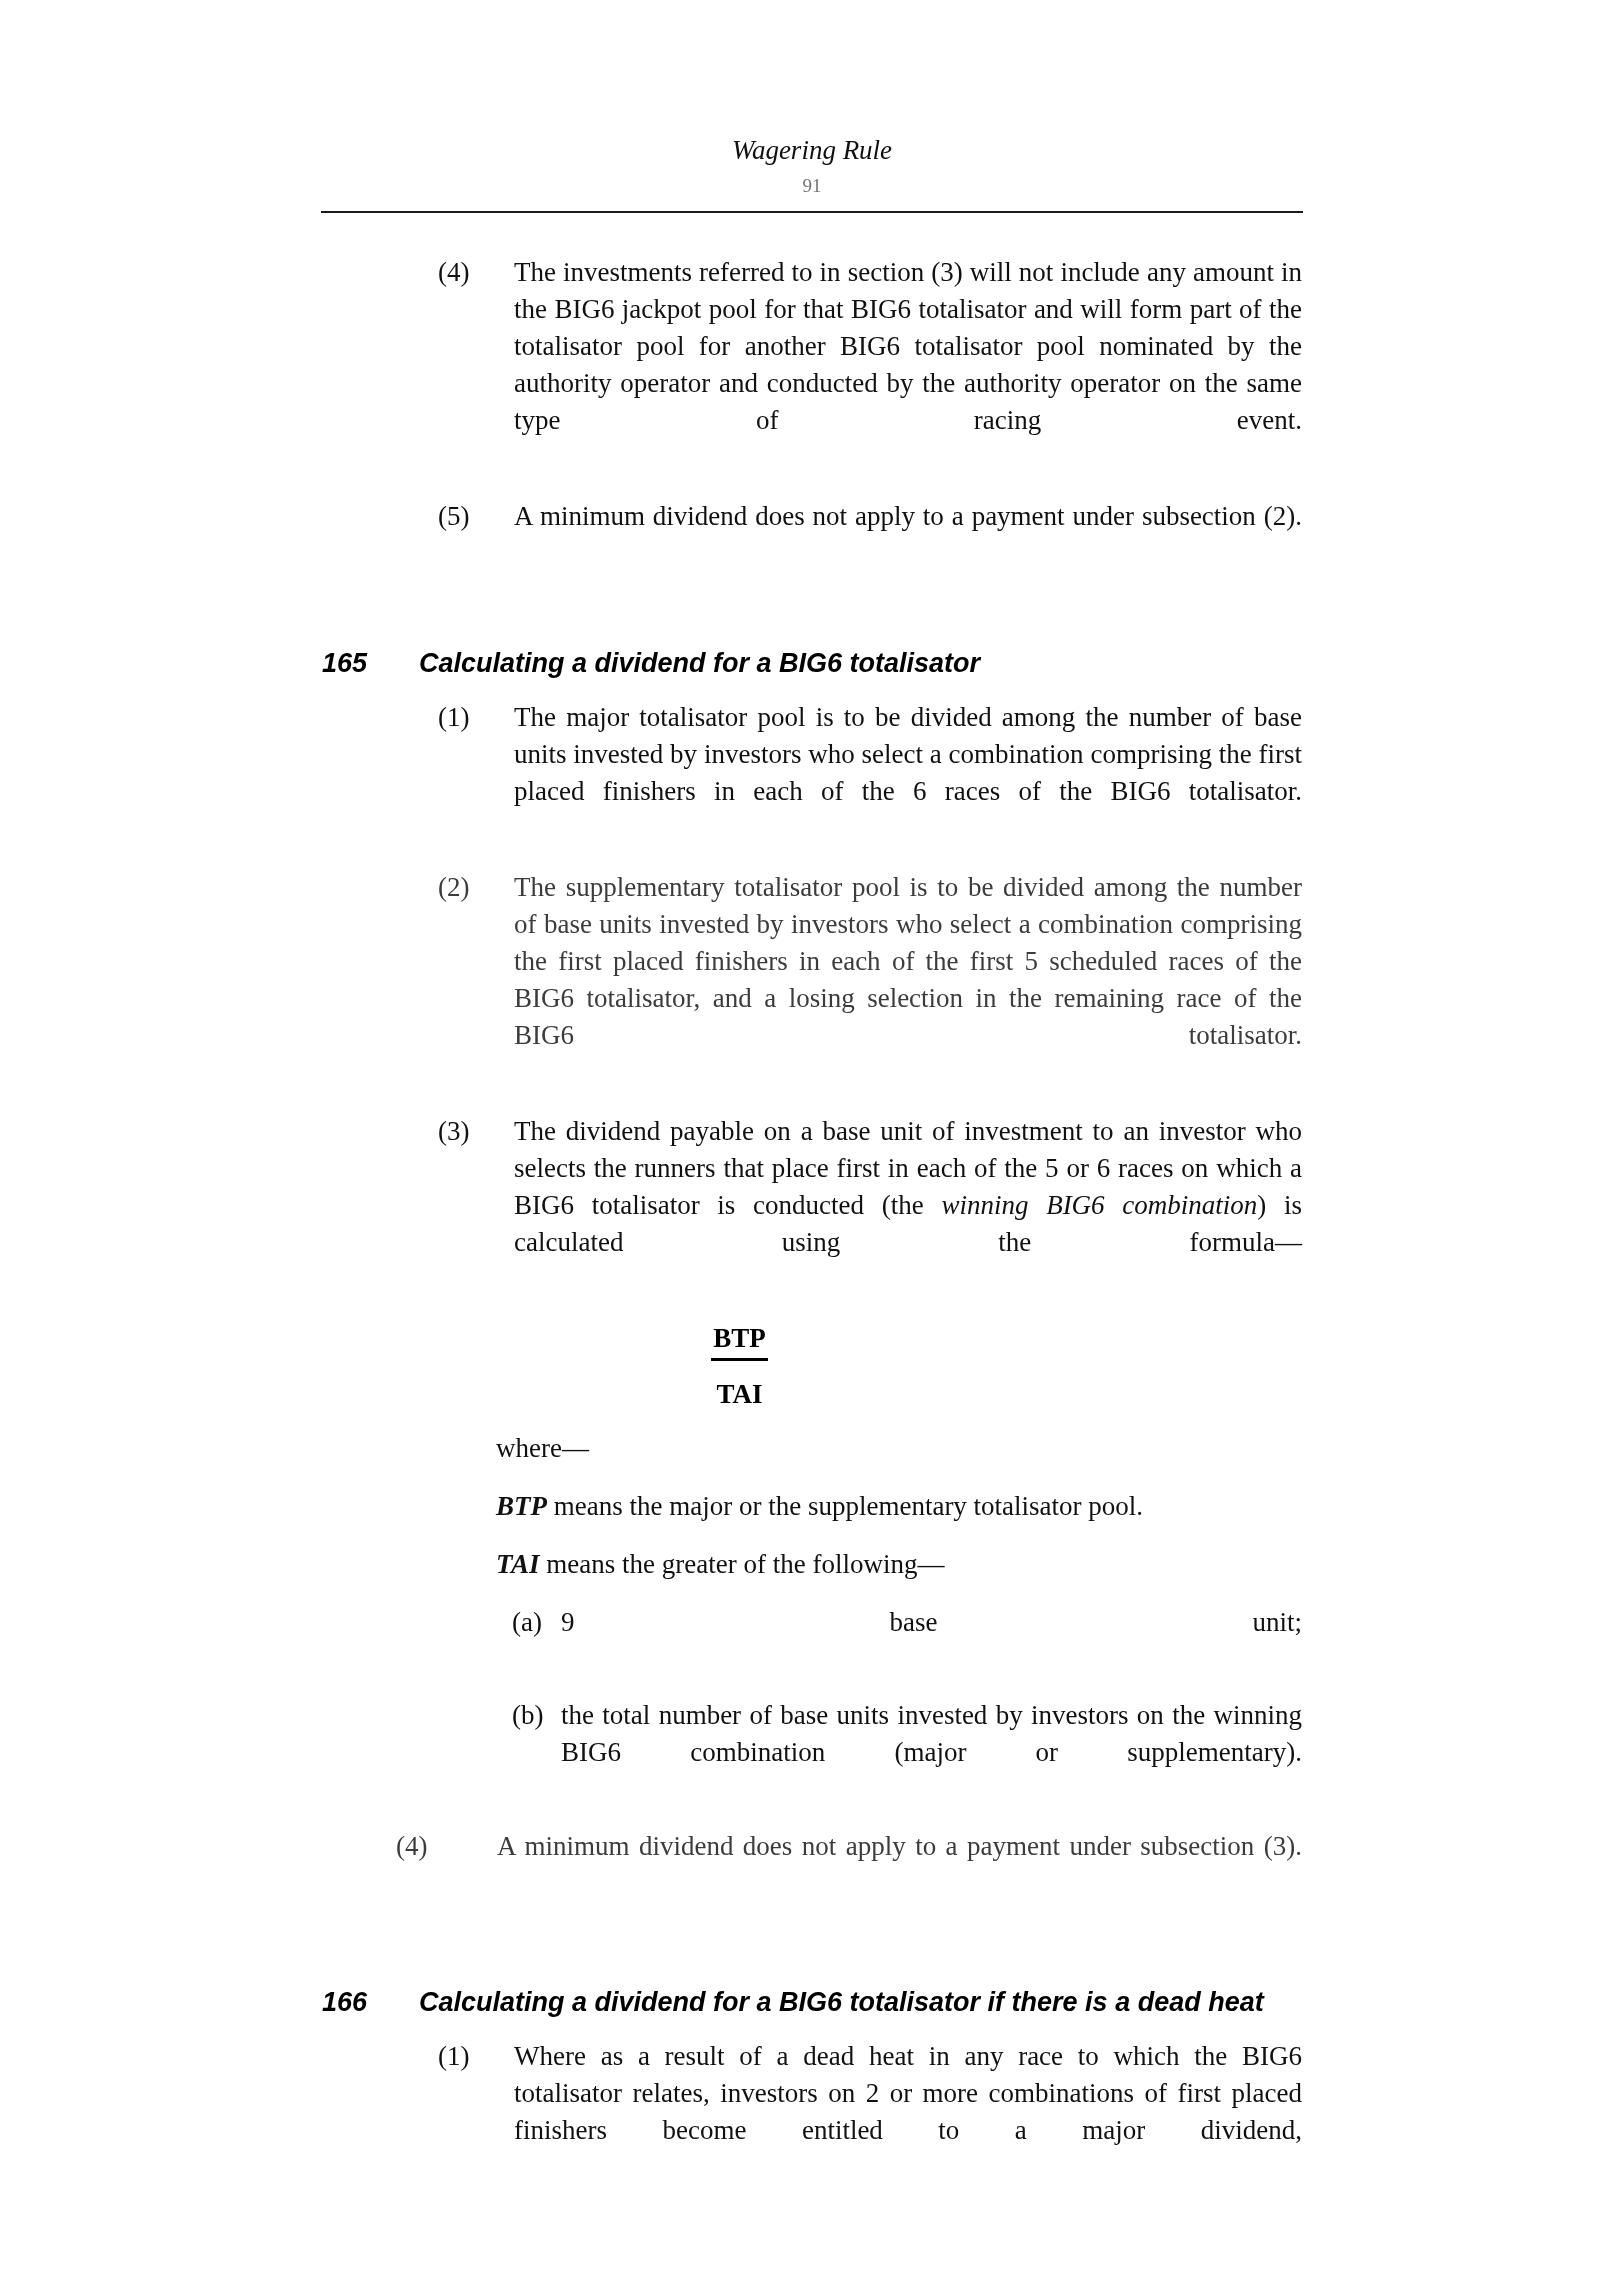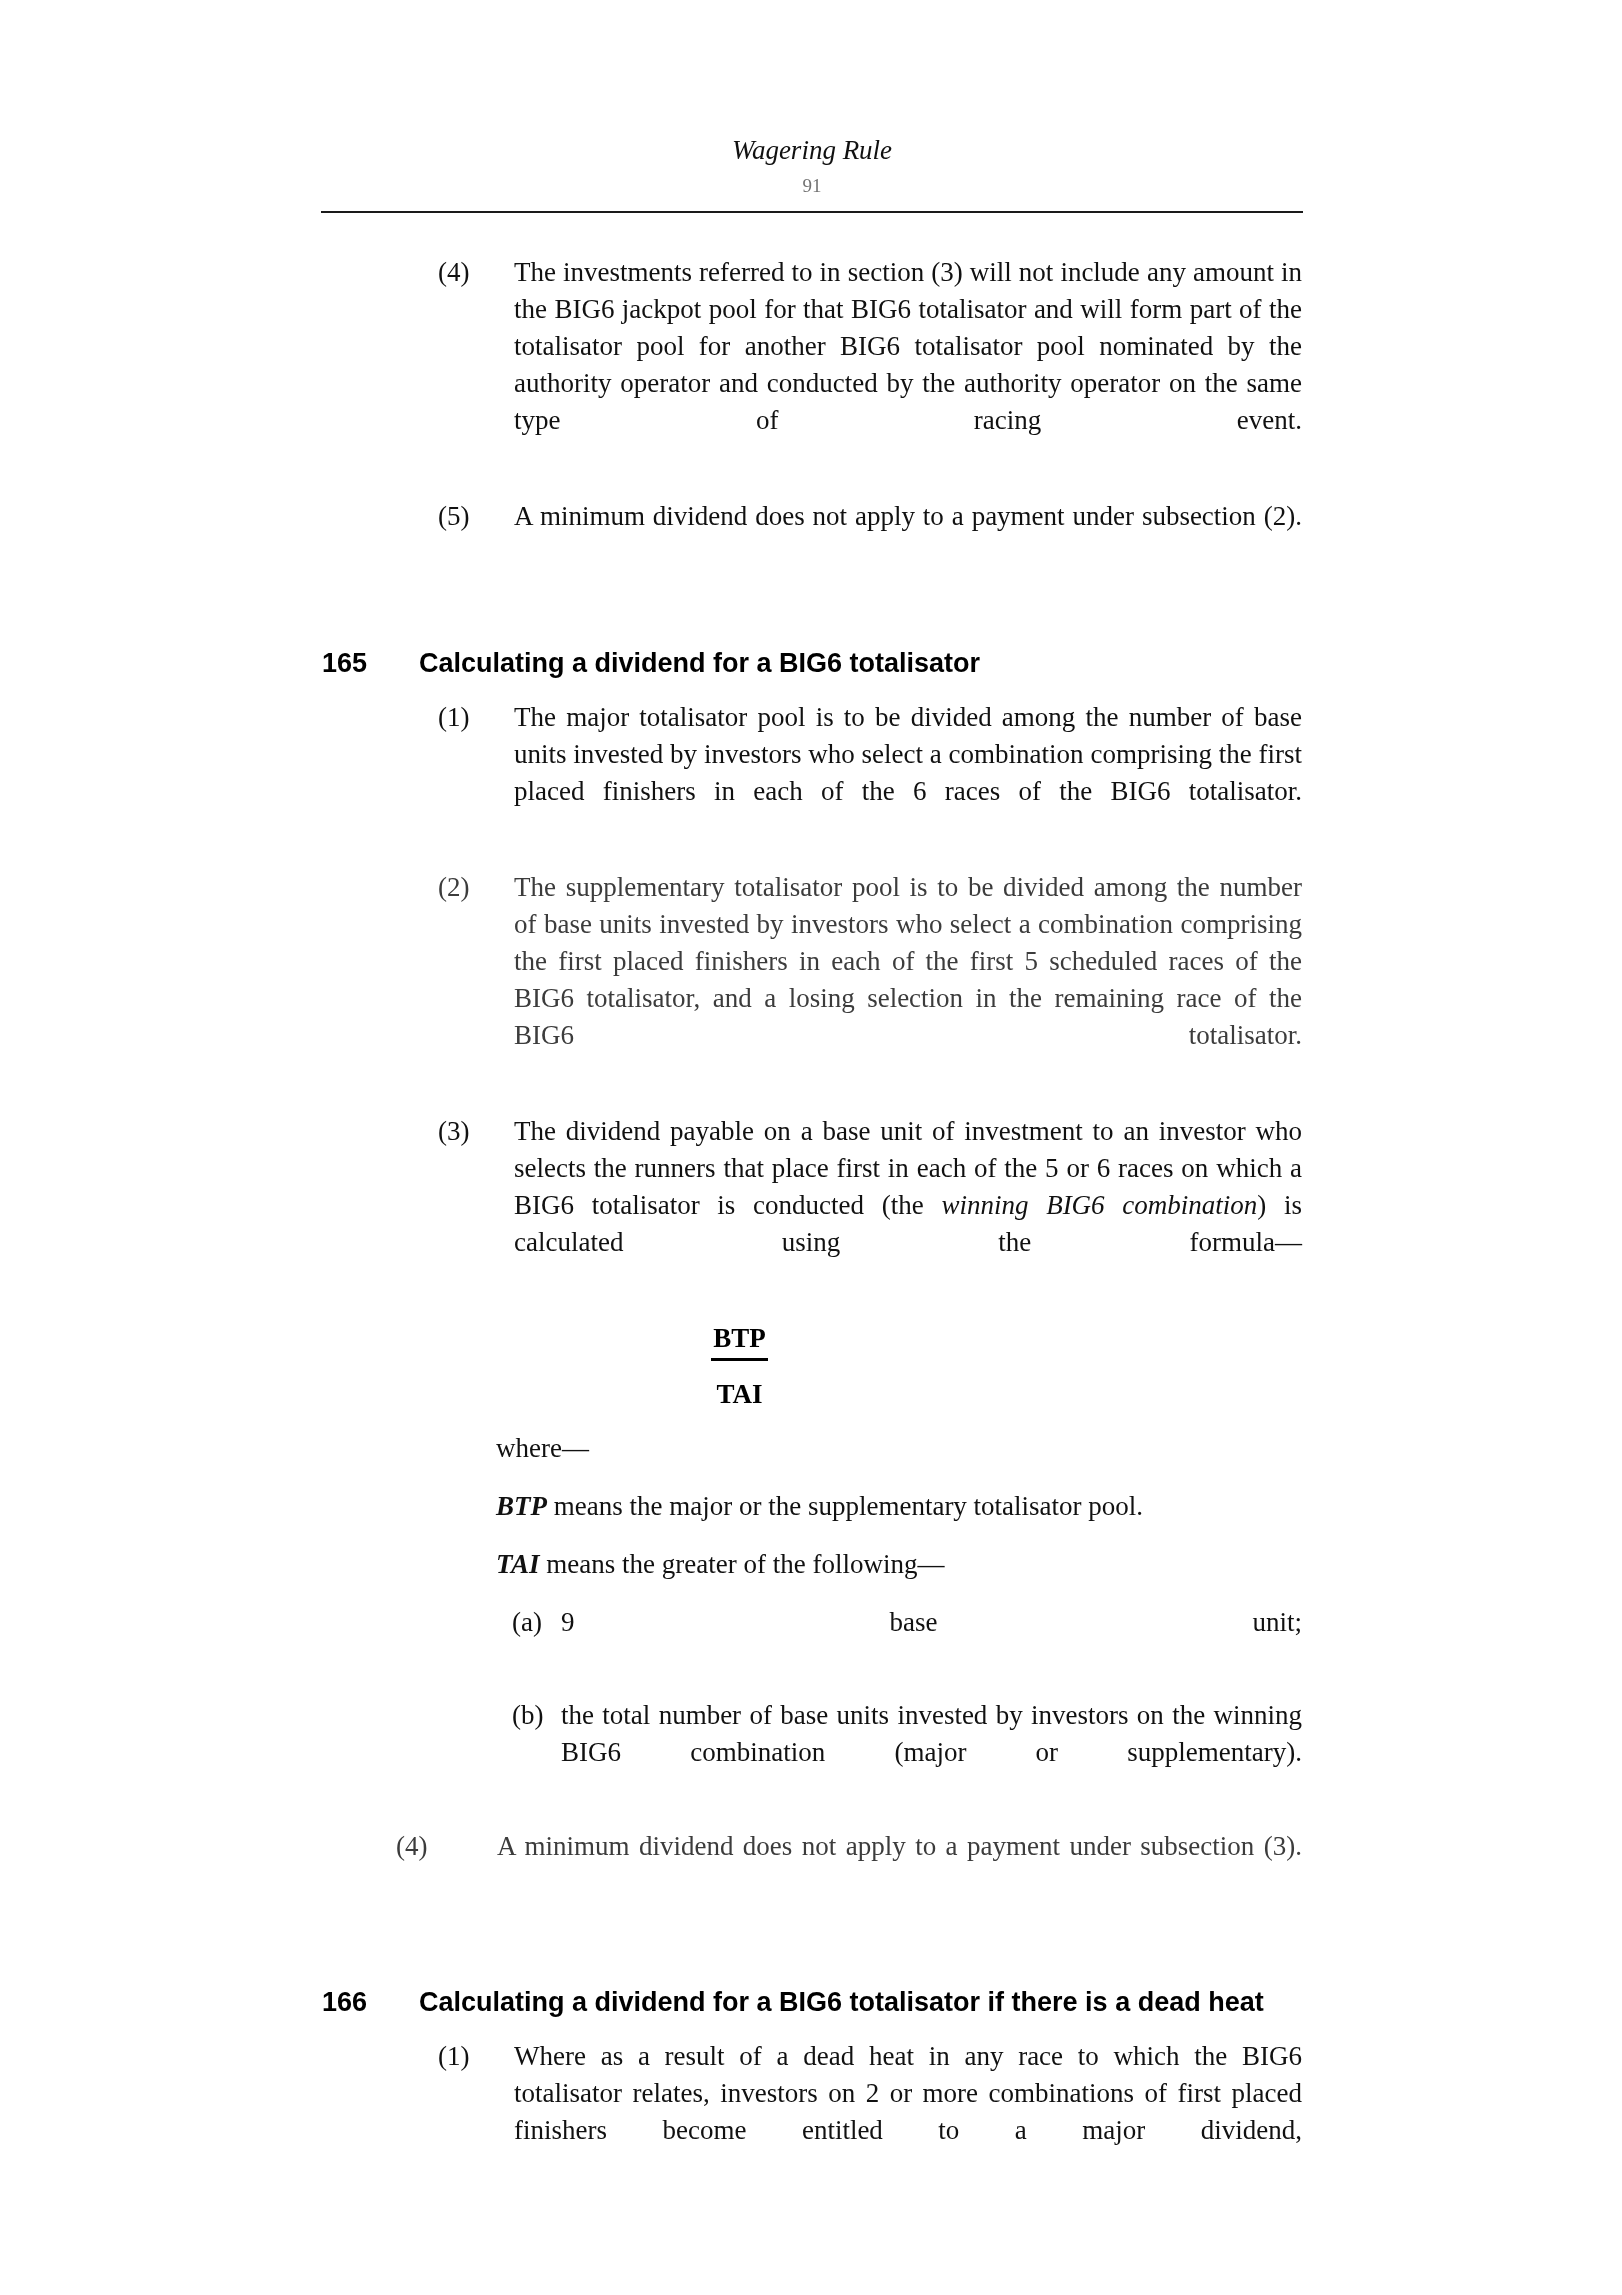--- a/index.html
+++ b/index.html
@@ -95,20 +95,21 @@
   .heading {
     position: relative;
     font-family: "Liberation Sans", "DejaVu Sans", sans-serif;
     font-weight: bold;
     font-size: 27px;
     line-height: 37px;
     color: #000;
     padding-left: 419px;
     padding-right: 321px;
     margin: 0 0 17px 0;
+    font-style: italic;
   }
   .heading > .num {
     position: absolute;
     left: 322px;
     top: 0;
     font-family: "Liberation Sans", "DejaVu Sans", sans-serif;
     font-weight: bold;
     font-size: 27px;
     line-height: 37px;
   }

